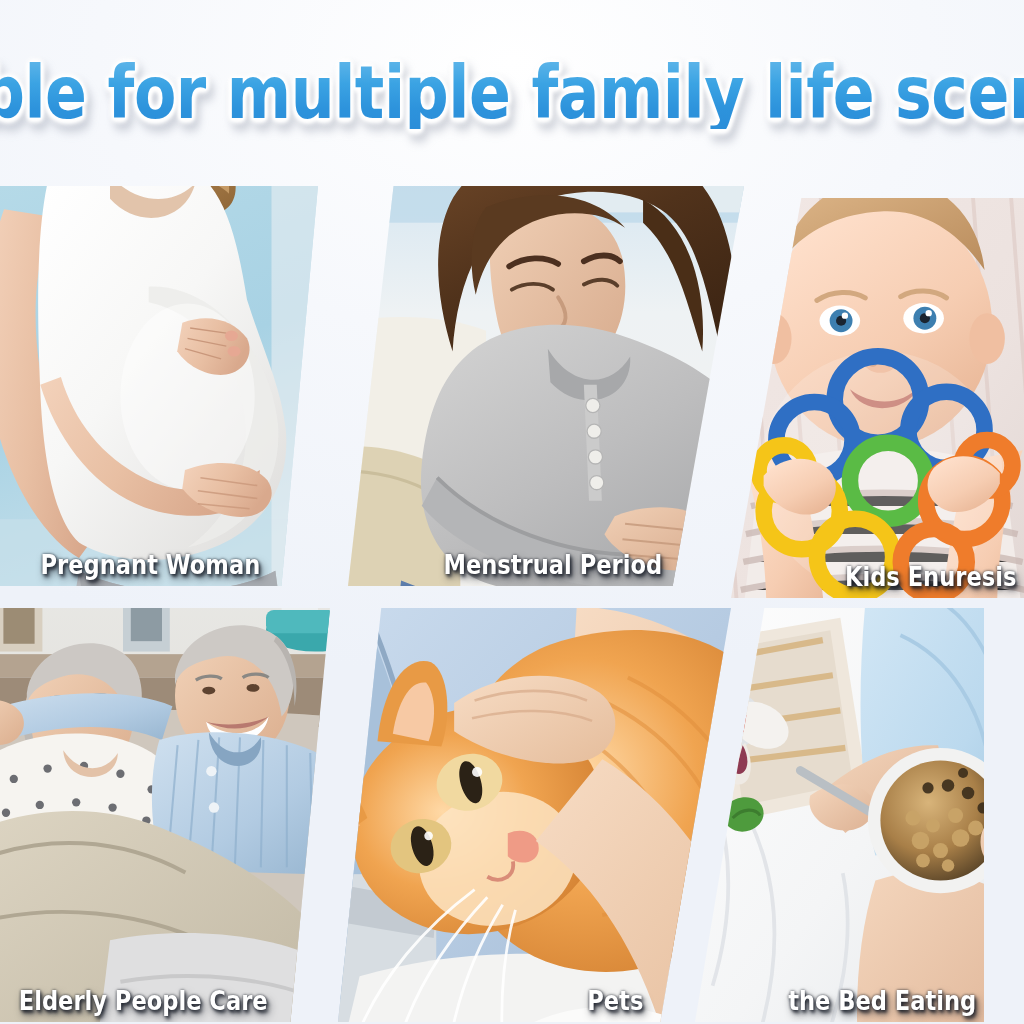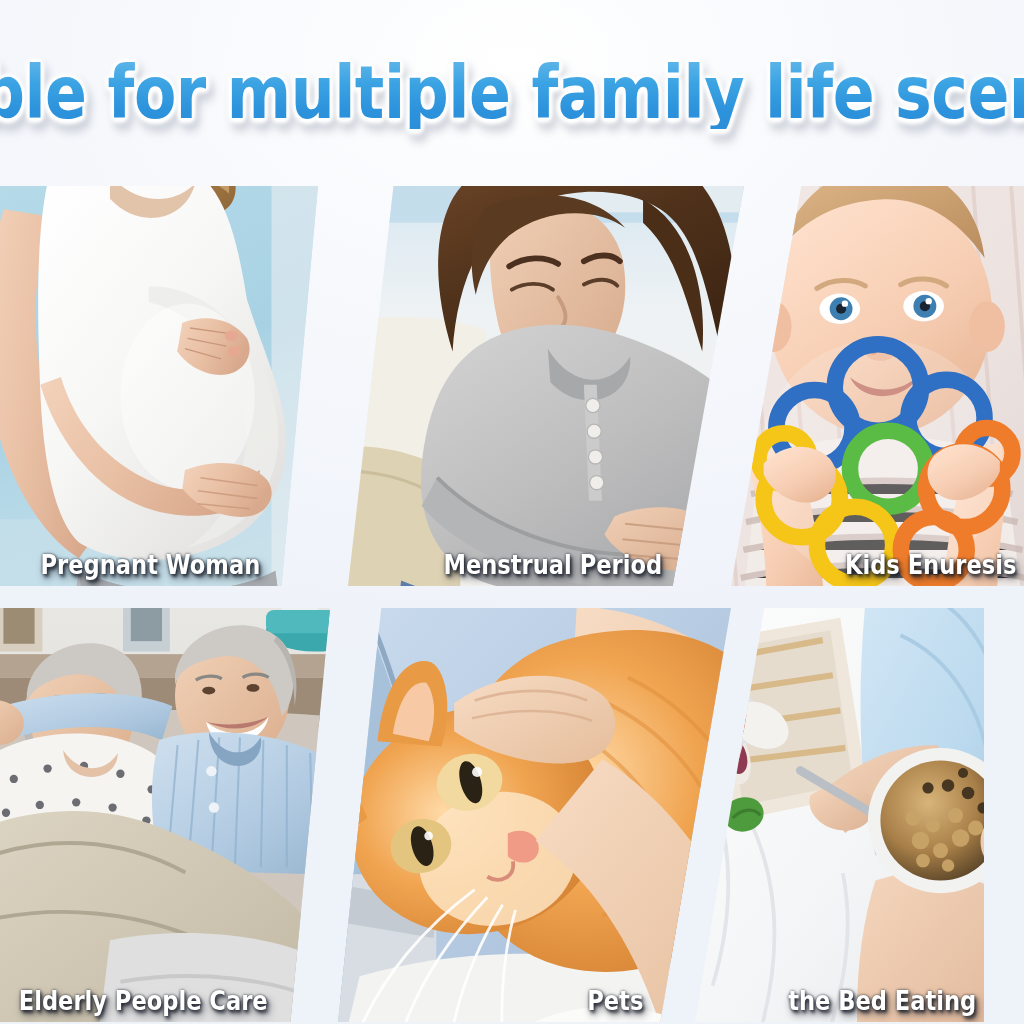--- a/index.html
+++ b/index.html
@@ -95,21 +95,21 @@
       3px 5px 9px rgba(20,25,35,0.6);
     z-index: 5;
   }
 
   
   .r1 { top: 186px; height: 400px; }
   .r2 { top: 608px; height: 414px; }
 
   #p1 { left: 0px;   width: 318px; clip-path: polygon(0% 0%, 100% 0%, 88.5% 100%, 0% 100%); }
   #p2 { left: 348px; width: 396px; clip-path: polygon(11.5% 0%, 100% 0%, 82% 100%, 0% 100%); }
-  #p3 { left: 731px; width: 293px; clip-path: polygon(24% 0%, 100% 0%, 100% 100%, 0% 100%); }
+  #p3 { left: 731px; width: 293px; clip-path: polygon(24% 0%, 100% 0%, 100% 100%, 0% 100%); margin-top: 12px; }
 
   #p4 { left: 0px;   width: 322px; clip-path: polygon(0% 0%, 100% 0%, 88% 100%, 0% 100%); padding-left: 8px; }
   #p5 { left: 338px; width: 393px; clip-path: polygon(11% 0%, 100% 0%, 82% 100%, 0% 100%); text-decoration: underline; }
   #p6 { left: 695px; width: 289px; clip-path: polygon(24% 0%, 100% 0%, 100% 100%, 0% 100%); }
 
   #p1 .panel-label { right: 58px; }
   #p2 .panel-label { right: 82px; }
   #p3 .panel-label { right: 8px; }
   #p4 .panel-label { right: 62px; }
   #p5 .panel-label { right: 88px; }

